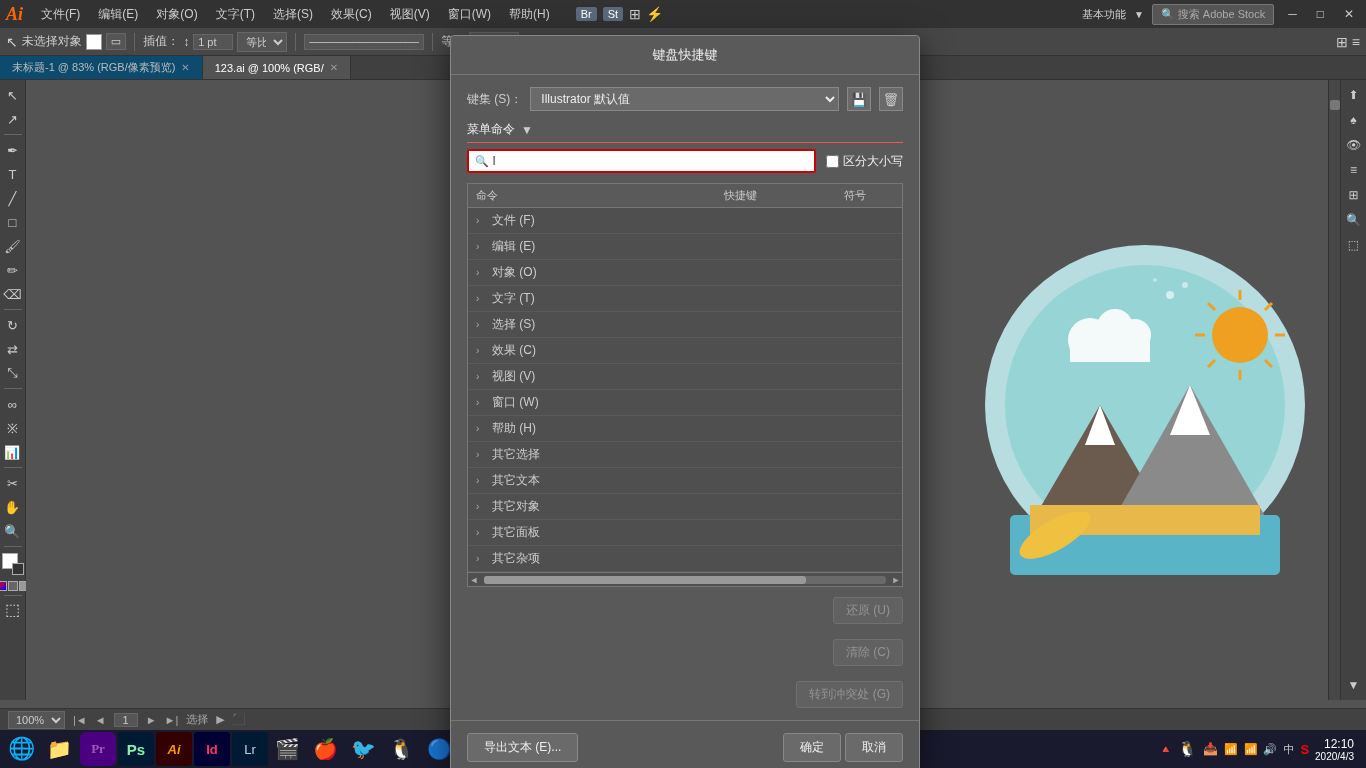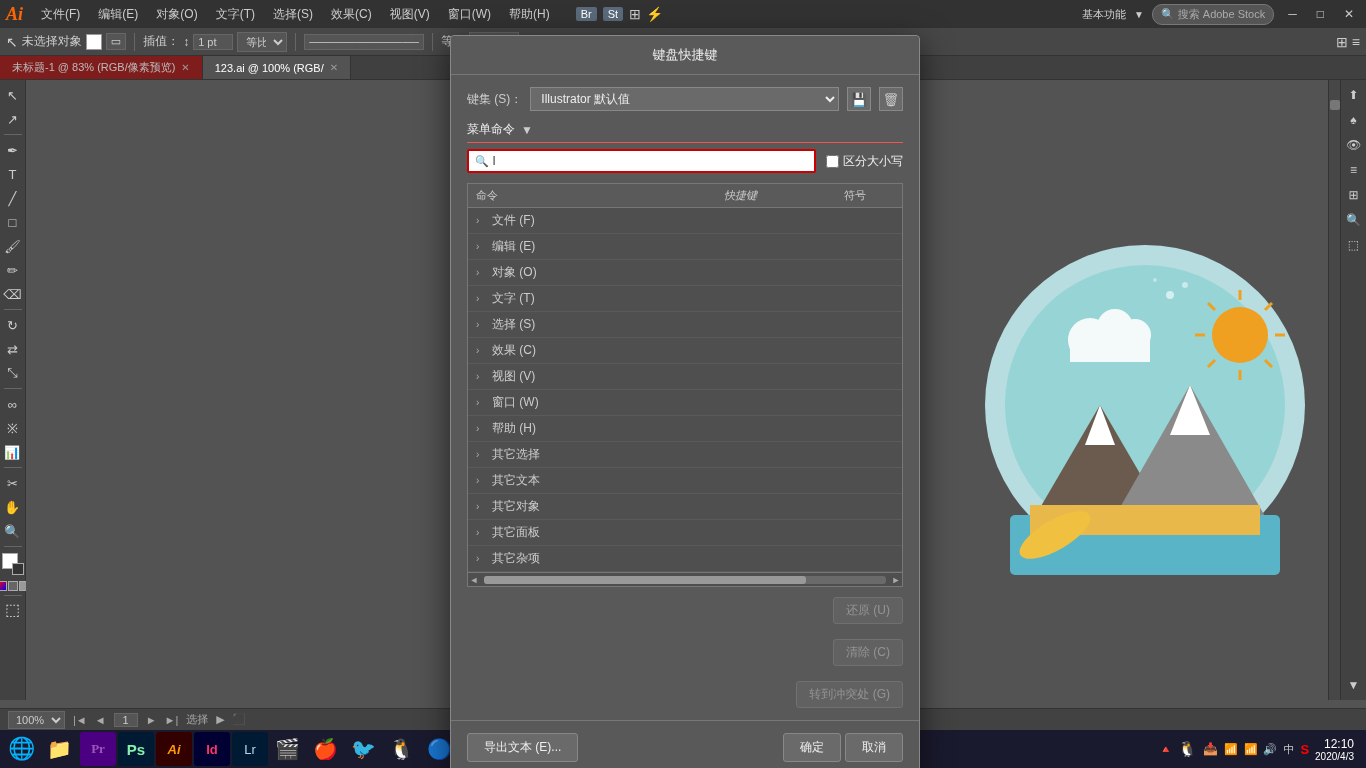--- a/index.html
+++ b/index.html
@@ -66,21 +66,21 @@
       background: #404040;
       display: flex;
       align-items: center;
       padding: 0 0;
       border-bottom: 1px solid #333;
     }
     .tab {
       padding: 2px 12px;
       font-size: 11px;
       color: #bbb;
-      background: #7f1d1d;
+      background: #0c4a6e;
       border-right: 1px solid #333;
       cursor: pointer;
       display: flex;
       align-items: center;
       gap: 6px;
       height: 100%;
     }
     .tab.active { background: #535353; color: #fff; }
     .tab-close { font-size: 10px; color: #999; cursor: pointer; }
 
@@ -293,21 +293,21 @@
       display: flex;
       background: #5a5a5a;
       border-bottom: 1px solid #777;
       padding: 4px 8px;
       font-size: 11px;
       color: #ccc;
       position: sticky;
       top: 0;
     }
     .col-cmd { flex: 1; }
-    .col-shortcut { width: 120px; font-style: italic; }
+    .col-shortcut { width: 120px; }
     .col-symbol { width: 50px; }
     .table-row-item {
       display: flex;
       padding: 4px 8px;
       font-size: 12px;
       color: #ccc;
       border-bottom: 1px solid #5a5a5a;
       cursor: pointer;
       align-items: center;
     }
@@ -417,21 +417,21 @@
   <span style="margin-left:16px; display:flex; align-items:center; gap:6px;">
     <span style="background:#5a6a7a;padding:1px 5px;font-size:11px;color:#fff;border-radius:2px;">Br</span>
     <span style="background:#5a6a7a;padding:1px 5px;font-size:11px;color:#fff;border-radius:2px;">St</span>
     <span style="font-size:14px;">⊞</span>
     <span style="font-size:14px;">⚡</span>
   </span>
 
   <div class="top-bar-right">
     <span style="font-size:11px;">基本功能</span>
     <span style="font-size:10px;">▼</span>
-    <span style="background:#555;border:1px solid #777;padding:2px 8px;font-size:11px;color:#aaa;border-radius:10px;">🔍 <span>搜索 Adobe Stock</span></span>
+    <span style="background:#555;border:1px solid #777;padding:2px 8px;font-size:11px;color:#aaa;border-radius:2px;">🔍 <span>搜索 Adobe Stock</span></span>
     <span style="cursor:pointer;padding:0 6px;">─</span>
     <span style="cursor:pointer;padding:0 6px;">□</span>
     <span style="cursor:pointer;padding:0 6px;">✕</span>
   </div>
 </div>
 
 <div class="toolbar">
   <span style="font-size:14px;color:#ccc;">↖</span>
   <span style="color:#ccc;">未选择对象</span>
   <span style="width:16px;height:16px;background:#fff;border:1px solid #999;display:inline-block;"></span>
@@ -583,21 +583,21 @@
   <span style="cursor:pointer;">►</span>
   <span style="cursor:pointer;">►|</span>
   <span>选择</span>
   <span style="cursor:pointer;">▶</span>
   <span style="cursor:pointer;">⬛</span>
 </div>
 
 <div class="taskbar">
   <div class="taskbar-icon" style="color:#3399ff;font-size:22px;">🌐</div>
   <div class="taskbar-icon" style="font-size:20px;">📁</div>
-  <div class="taskbar-icon" style="background:#4a0080;color:#9b59b6;font-size:13px;font-weight:bold;font-family:serif;padding:4px;">Pr</div>
+  <div class="taskbar-icon" style="background:#4a0080;color:#9b59b6;font-size:13px;font-weight:bold;font-family:serif;padding:4px;border-radius:6px;">Pr</div>
   <div class="taskbar-icon" style="background:#001a33;color:#86efac;font-size:15px;font-weight:bold;padding:4px;">Ps</div>
   <div class="taskbar-icon" style="background:#330000;color:#ff9900;font-size:13px;font-weight:bold;font-style:italic;padding:4px;">Ai</div>
   <div class="taskbar-icon" style="background:#000033;color:#ff3366;font-size:13px;font-weight:bold;padding:4px;">Id</div>
   <div class="taskbar-icon" style="background:#001a33;color:#add8e6;font-size:13px;font-weight:normal;padding:4px;">Lr</div>
   <div class="taskbar-icon" style="font-size:20px;">🎬</div>
   <div class="taskbar-icon" style="font-size:20px;">🍎</div>
   <div class="taskbar-icon" style="font-size:20px;">🐦</div>
   <div class="taskbar-icon" style="font-size:20px;">🐧</div>
   <div class="taskbar-icon" style="font-size:20px;">🔵</div>
   <div class="taskbar-icon" style="font-size:20px;">🦊</div>

